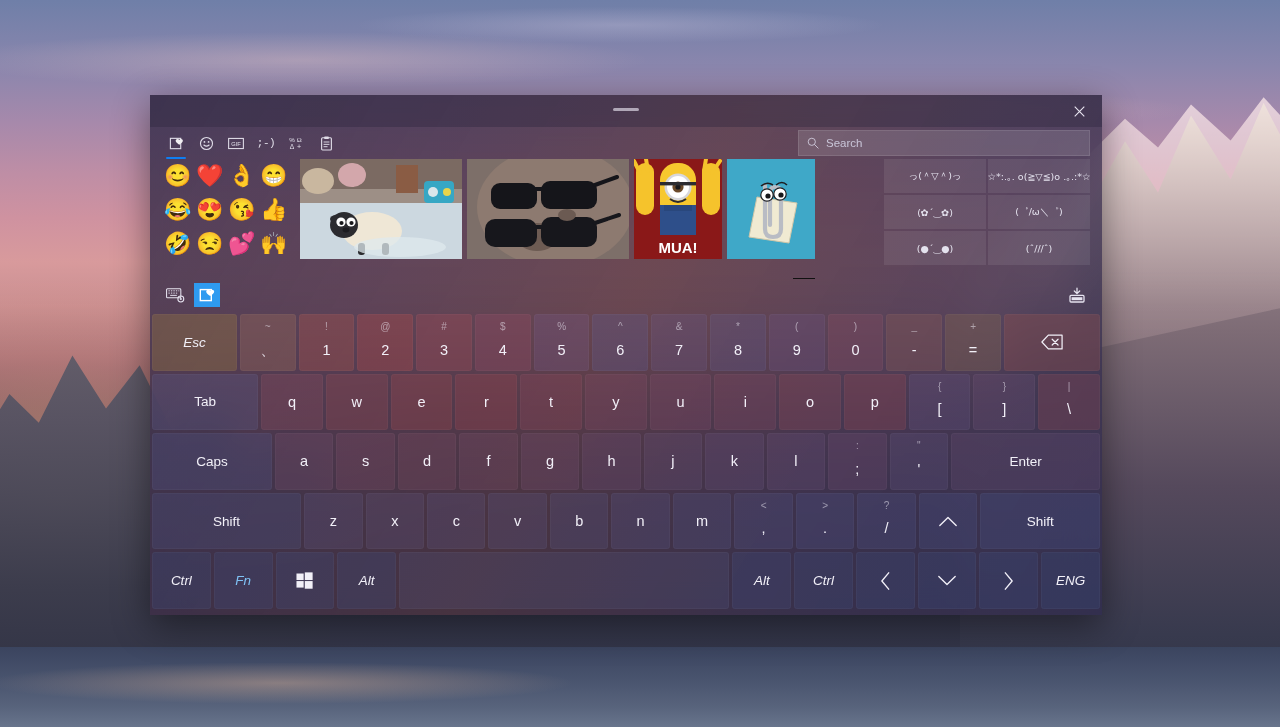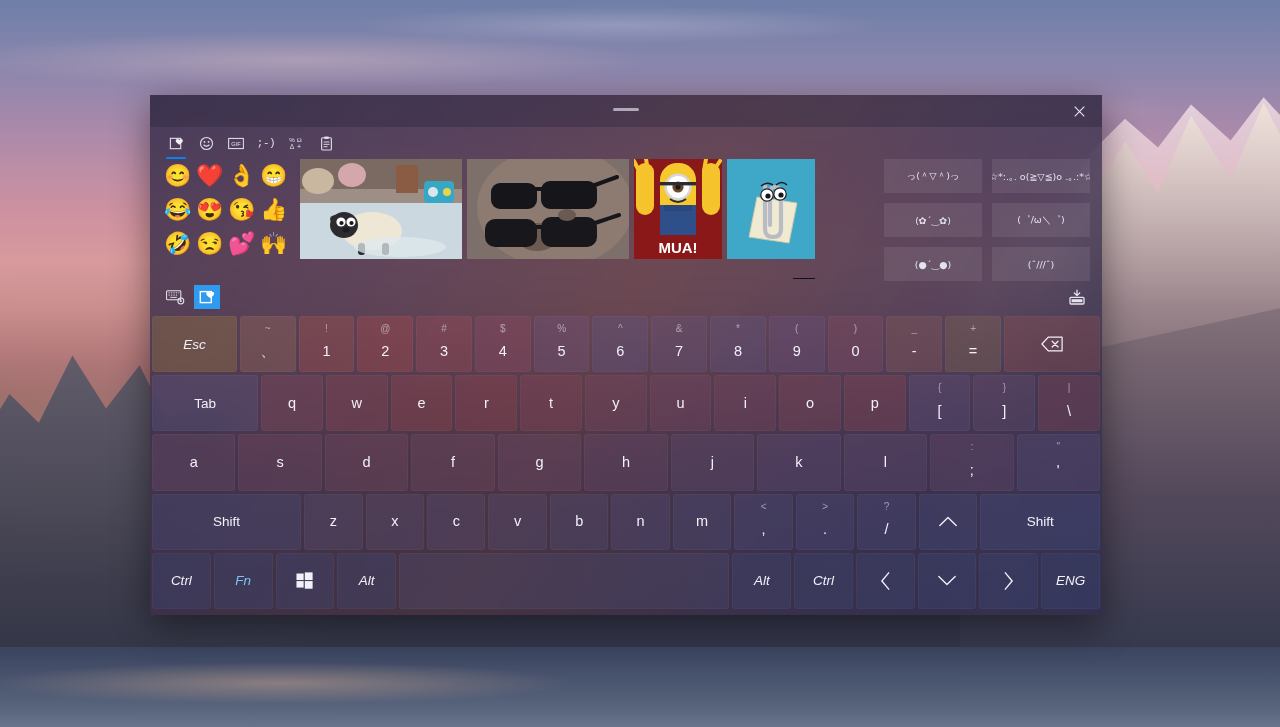--- a/index.html
+++ b/index.html
@@ -202,21 +202,21 @@
     font-size: 8.5px; padding: 2px 5px;
     white-space: nowrap; letter-spacing: .1px;
   }
 
   .kaomoji-grid {
     margin-left: auto;
     width: 206px;
     display: grid;
     grid-template-columns: 1fr 1fr;
     grid-template-rows: repeat(3, 34px);
-    gap: 10px;
+    gap: 2px;
   }
   .kao-cell {
     background: rgba(255,255,255,0.08);
     display: flex; align-items: center; justify-content: center;
     color: #e4e2ee; font-size: 9.5px; cursor: pointer;
     font-family: "DejaVu Sans", sans-serif;
     overflow: hidden; white-space: nowrap;
   }
 
   
@@ -336,20 +336,27 @@
       </div>
 
       <div class="tb-item">
         <svg width="13" height="15" viewBox="0 0 13 16">
           <rect x="1.3" y="1.9" width="10.4" height="13" rx="1" fill="none" stroke="#eceaf4" stroke-width="1.2"></rect>
           <rect x="4.1" y="0.6" width="4.8" height="2.6" rx=".6" fill="#eceaf4"></rect>
           <path d="M3.8 6.4h5.4M3.8 8.9h5.4M3.8 11.4h3.4" stroke="#eceaf4" stroke-width="1" stroke-linecap="round"></path>
         </svg>
       </div>
 
+      <div class="search-box">
+        <svg width="12" height="12" viewBox="0 0 14 14">
+          <circle cx="5.6" cy="5.6" r="4.2" fill="none" stroke="#d6d2e4" stroke-width="1.15"></circle>
+          <path d="M8.8 8.8 L13 13" stroke="#d6d2e4" stroke-width="1.15" stroke-linecap="round"></path>
+        </svg>
+        <input type="text" placeholder="Search" style="">
+      </div>
     </div>
 
     <div class="panel-content">
 
       <div class="emoji-grid">
         <div class="emoji-cell">😊</div>
         <div class="emoji-cell">❤️</div>
         <div class="emoji-cell">👌</div>
         <div class="emoji-cell">😁</div>
         <div class="emoji-cell">😂</div>
@@ -594,20 +601,23 @@
           <span class="shift">}</span>
           <span class="main">]</span>
           </div>
         <div class="key dual" style="background:rgba(152,72,84,0.28)">
           <span class="shift">|</span>
           <span class="main">\</span>
           </div>
       </div>
 
       <div class="krow">
+        <div class="key wide20" style="background:rgba(86,92,148,0.26)">
+          <span class="lbl">Caps</span>
+          </div>
         <div class="key" style="background:rgba(128,84,114,0.26)">
           <span class="main">a</span>
           </div>
         <div class="key" style="background:rgba(134,82,108,0.26)">
           <span class="main">s</span>
           </div>
         <div class="key" style="background:rgba(136,80,106,0.26)">
           <span class="main">d</span>
           </div>
         <div class="key" style="background:rgba(132,80,110,0.26)">
@@ -628,20 +638,23 @@
         <div class="key" style="background:rgba(112,84,126,0.26)">
           <span class="main">l</span>
           </div>
         <div class="key dual" style="background:rgba(120,82,120,0.26)">
           <span class="shift">:</span>
           <span class="main">;</span>
           </div>
         <div class="key dual" style="background:rgba(102,88,136,0.26)">
           <span class="shift">"</span>
           <span class="main">'</span>
+          </div>
+        <div class="key wide25" style="background:rgba(108,82,120,0.26)">
+          <span class="lbl">Enter</span>
           </div>
       </div>
 
       <div class="krow">
         <div class="key wide25" style="background:rgba(76,88,140,0.26)">
           <span class="lbl">Shift</span>
           </div>
         <div class="key" style="background:rgba(96,88,134,0.26)">
           <span class="main">z</span>
           </div>

